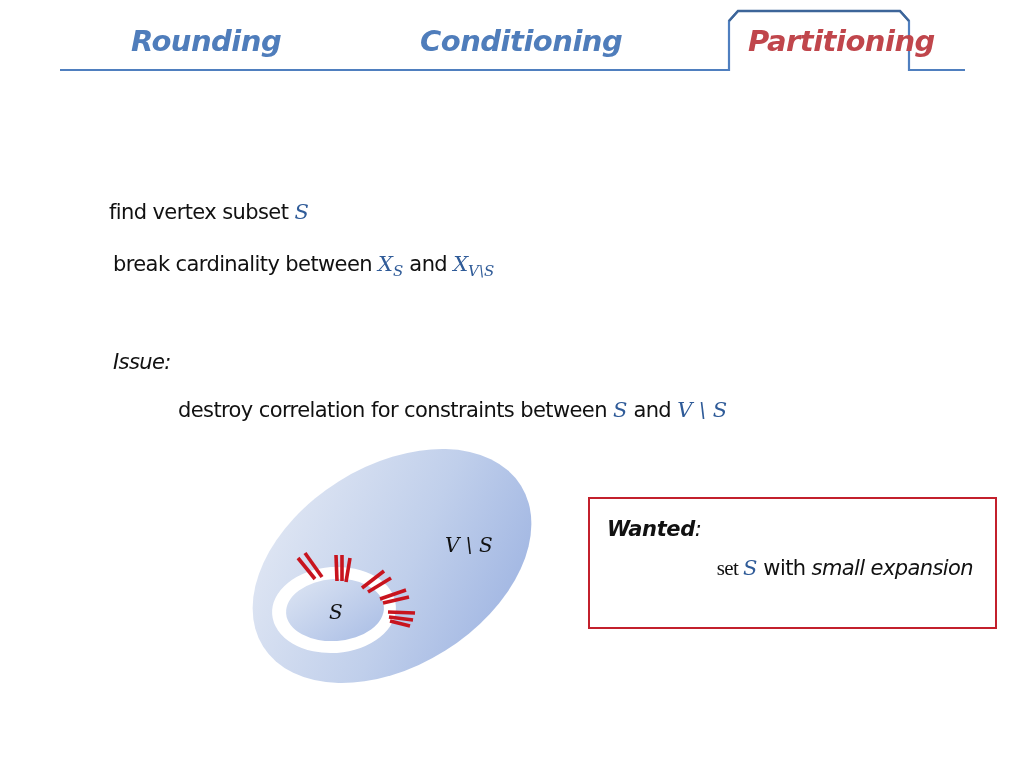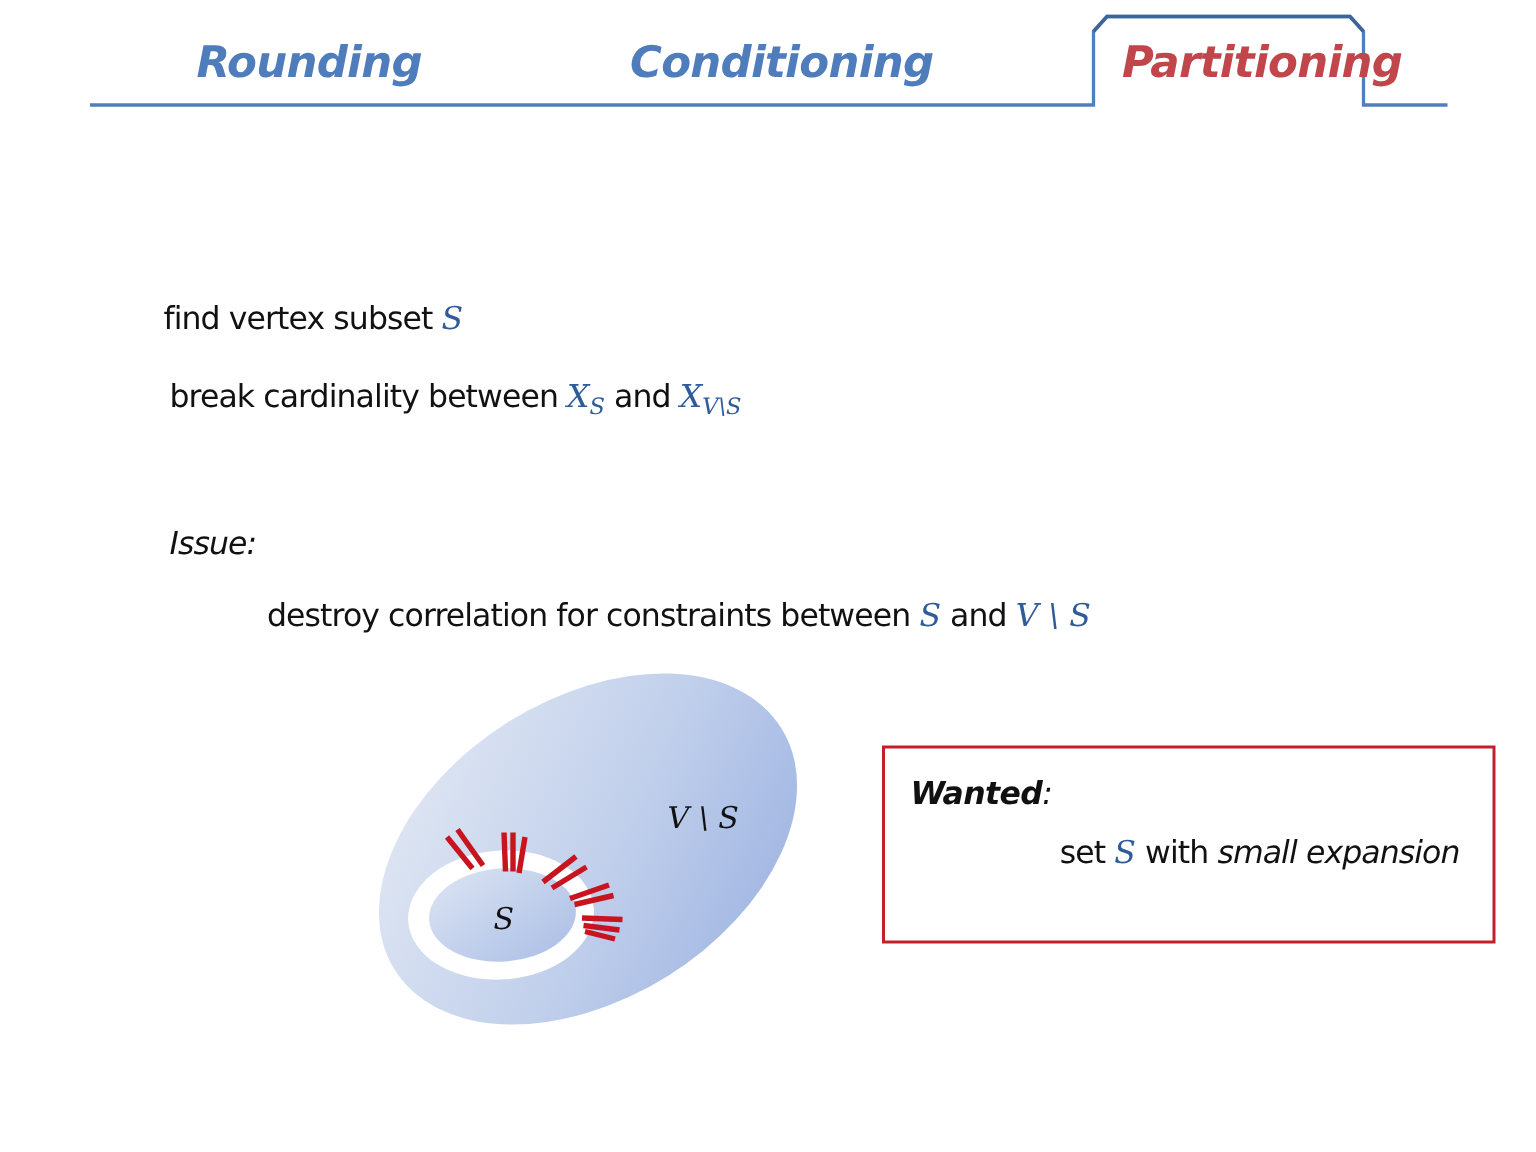--- a/index.html
+++ b/index.html
@@ -104,14 +104,14 @@
     <line x1="388" y1="612" x2="415" y2="613"></line>
     <line x1="389" y1="617" x2="413" y2="620"></line>
     <line x1="390" y1="621" x2="410" y2="626"></line>
   </g>
 </svg>
 <div id="label-vs" class="diagram-label">V \ S</div>
 <div id="label-s" class="diagram-label">S</div>
 
 <div class="wanted-box">
   <div class="wanted-title"><b>Wanted</b><i>:</i></div>
-  <div id="wanted-line1" class="wanted-line"><span style="white-space: pre;">set </span><span class="math" style="white-space: pre;">S</span><span style="white-space: pre;"> with </span><i>small expansion</i></div>
+  <div id="wanted-line1" class="wanted-line"><span style="white-space: pre; font-family: Liberation Serif, serif;">set </span><span class="math" style="white-space: pre;">S</span><span style="white-space: pre;"> with </span><i>small expansion</i></div>
 </div>
 
 </body></html>

